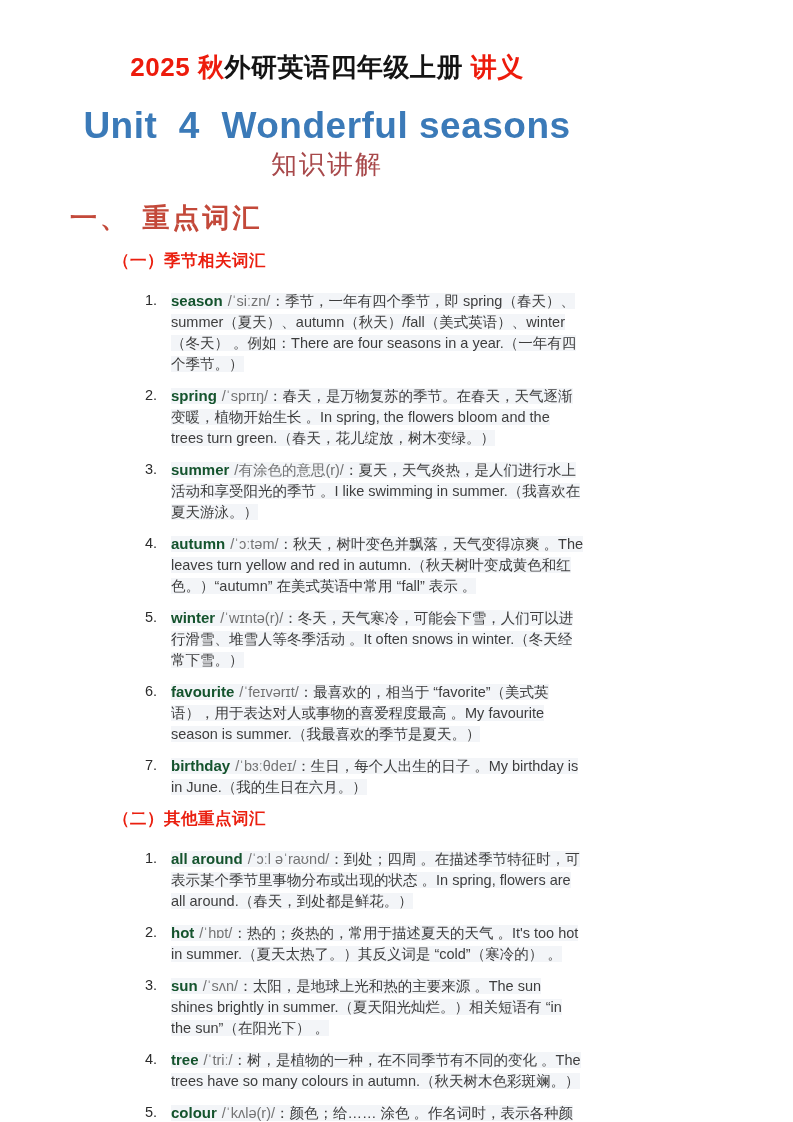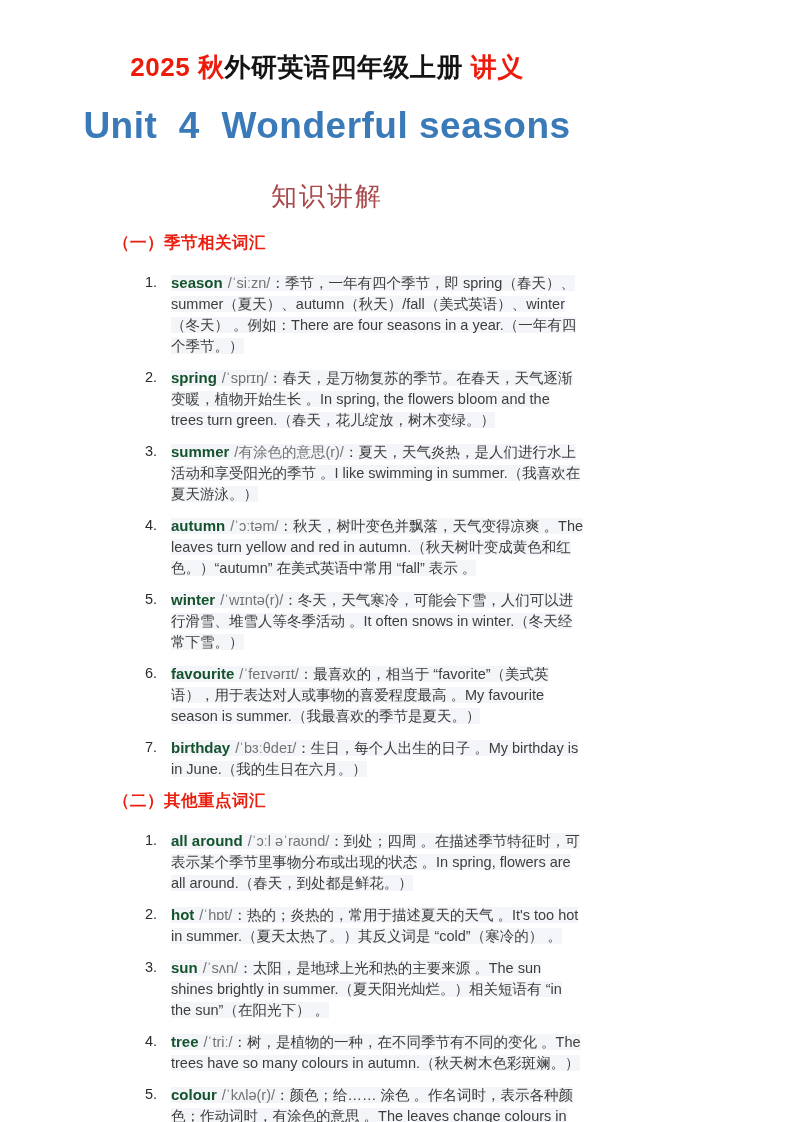--- a/index.html
+++ b/index.html
@@ -23,21 +23,21 @@
     color: #141414;
     margin-bottom: 20px;
     letter-spacing: 0.5px;
   }
   .doc-title .red { color: #ed1b0c; }
   .unit-title {
     text-align: center;
     font-size: 37px; font-weight: bold;
     color: #3b7ab8;
     white-space: pre;
-    margin-bottom: 32px;
+    margin-bottom: 0;
     letter-spacing: 0.5px;
   }
   .subtitle {
     text-align: center;
     font-family: "Liberation Serif", "DejaVu Serif", serif;
     font-size: 26px; font-weight: normal;
     color: #a8494b;
     margin-bottom: 18px;
     letter-spacing: 2px;
   }
@@ -98,20 +98,21 @@
 <body>
 
 <div class="page">
 
   <h1 class="doc-title"><span class="red">2025 秋</span><span>外研英语四年级上册</span><span class="red"> 讲义</span></h1>
 
   <h2 class="unit-title">Unit  4  Wonderful seasons</h2>
 
   <h3 class="subtitle">知识讲解</h3>
 
+  <div class="section-title">一、 重点词汇</div>
 
   <div>
 
       <div class="subsection">
         <div class="subsection-title">（一）季节相关词汇</div>
         <ol class="vocab-list">
 
             <li class="vocab-item"><span class="hl"><span class="word">season</span><span class="phonetic">/ˈsiːzn/</span><span class="desc">：季节，一年有四个季节，即 spring（春天）、summer（夏天）、autumn（秋天）/fall（美式英语）、winter（冬天） 。例如：There are four seasons in a year.（一年有四个季节。）</span></span></li>
 
             <li class="vocab-item"><span class="hl"><span class="word">spring</span><span class="phonetic">/ˈsprɪŋ/</span><span class="desc">：春天，是万物复苏的季节。在春天，天气逐渐变暖，植物开始生长 。In spring, the flowers bloom and the trees turn green.（春天，花儿绽放，树木变绿。）</span></span></li>

